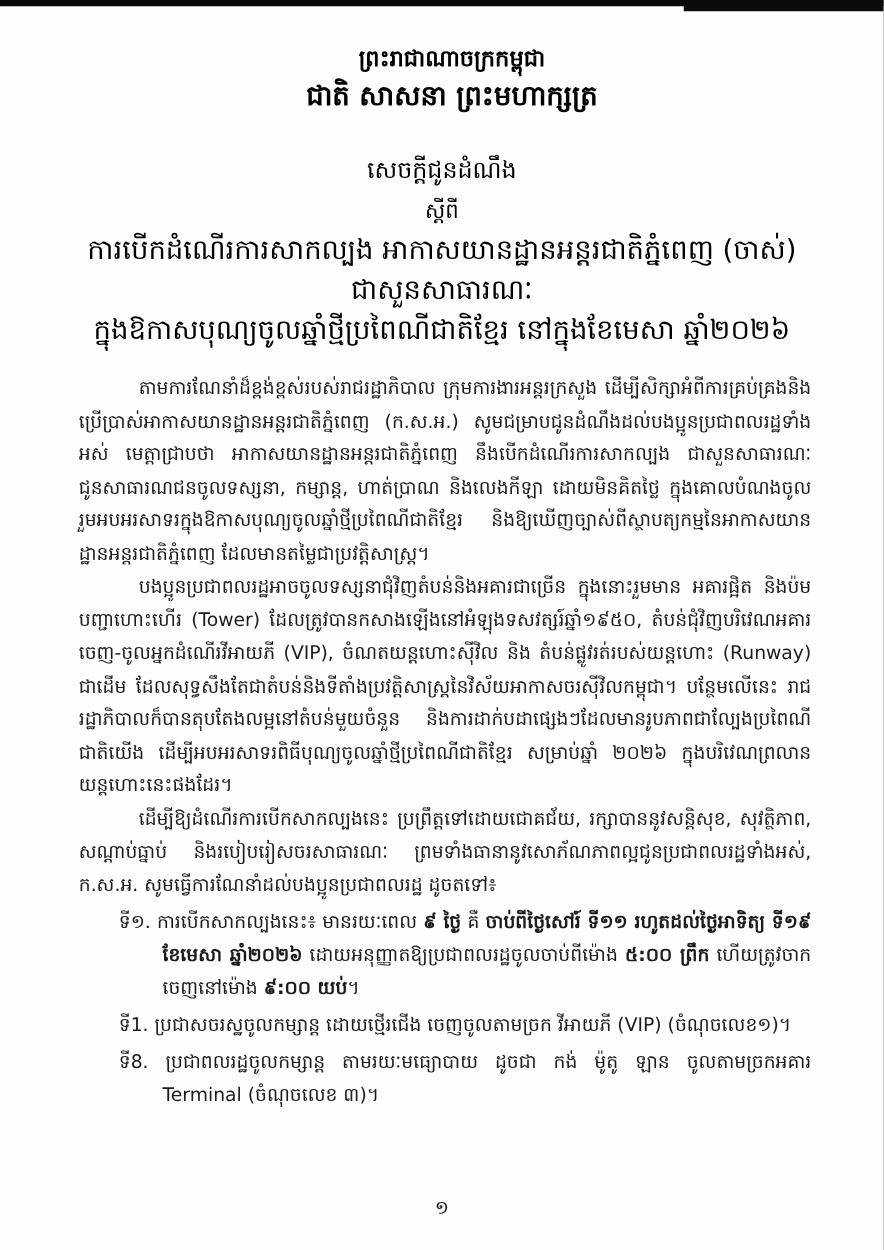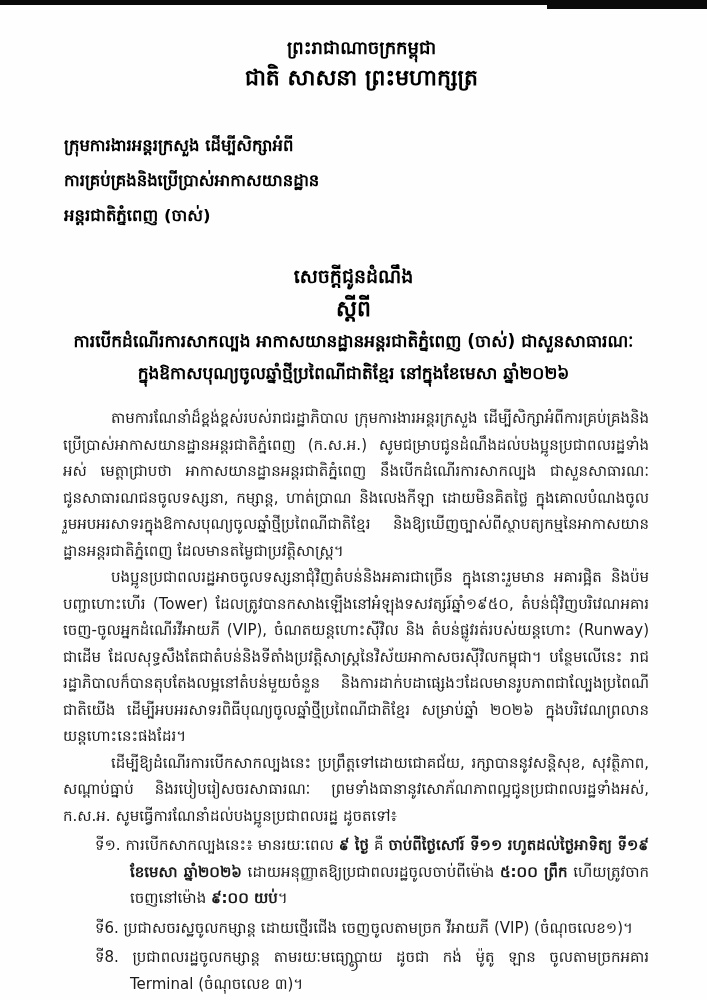--- a/index.html
+++ b/index.html
@@ -39,26 +39,26 @@
     margin: 35px 0 0 64px;
     font-weight: bold;
     color: #000;
     font-size: 16.5px;
     line-height: 35px;
     text-align: left;
   }
   .title-block {
     margin-top: 26px;
     text-align: center;
-    font-weight: bold;
+    font-weight: normal;
     color: #000;
   }
   .title-heading  { font-size: 19px; line-height: 34px; }
-  .title-subheading { font-size: 22px; line-height: 32px; }
-  .title-line { font-size: 17px; line-height: 32px; }
+  .title-subheading { font-size: 17px; line-height: 32px; }
+  .title-line { font-size: 22px; line-height: 32px; }
   .body-block {
     margin: 16px 58px 0 63px;
     font-size: 15px;
     line-height: 26.5px;
     text-align: justify;
   }
   .body-paragraph { text-indent: 48px; }
   .instructions-list { margin-top: 2px; }
   .list-item {
     padding-left: 67px;
@@ -84,39 +84,34 @@
 <div class="page">
 
   <div class="scan-top-bar"></div>
   <div class="scan-top-right-mark"></div>
 
   <div class="kingdom-header">
     <div class="kingdom-line1">ព្រះរាជាណាចក្រកម្ពុជា</div>
     <div class="kingdom-line2">ជាតិ សាសនា ព្រះមហាក្សត្រ</div>
   </div>
 
-  <div class="issuer-block">
-    <div>ក្រុមការងារអន្តរក្រសួង ដើម្បីសិក្សាអំពី</div>
-    <div>ការគ្រប់គ្រងនិងប្រើប្រាស់អាកាសយានដ្ឋាន</div>
-    <div>អន្តរជាតិភ្នំពេញ (ចាស់)</div>
-  </div>
 
   <div class="title-block">
     <div class="title-heading">សេចក្តីជូនដំណឹង</div>
     <div class="title-subheading">ស្តីពី</div>
     <div class="title-line">ការបើកដំណើរការសាកល្បង អាកាសយានដ្ឋានអន្តរជាតិភ្នំពេញ (ចាស់) ជាសួនសាធារណៈ</div>
     <div class="title-line">ក្នុងឱកាសបុណ្យចូលឆ្នាំថ្មីប្រពៃណីជាតិខ្មែរ នៅក្នុងខែមេសា ឆ្នាំ២០២៦</div>
   </div>
 
   <div class="body-block">
     <div class="body-paragraph">តាមការណែនាំដ៏ខ្ពង់ខ្ពស់របស់រាជរដ្ឋាភិបាល ក្រុមការងារអន្តរក្រសួង ដើម្បីសិក្សាអំពីការគ្រប់គ្រងនិងប្រើប្រាស់អាកាសយានដ្ឋានអន្តរជាតិភ្នំពេញ (ក.ស.អ.) សូមជម្រាបជូនដំណឹងដល់បងប្អូនប្រជាពលរដ្ឋទាំងអស់ មេត្តាជ្រាបថា អាកាសយានដ្ឋានអន្តរជាតិភ្នំពេញ នឹងបើកដំណើរការសាកល្បង ជាសួនសាធារណៈ ជូនសាធារណជនចូលទស្សនា, កម្សាន្ត, ហាត់ប្រាណ និងលេងកីឡា ដោយមិនគិតថ្លៃ ក្នុងគោលបំណងចូលរួមអបអរសាទរក្នុងឱកាសបុណ្យចូលឆ្នាំថ្មីប្រពៃណីជាតិខ្មែរ និងឱ្យឃើញច្បាស់ពីស្ថាបត្យកម្មនៃអាកាសយានដ្ឋានអន្តរជាតិភ្នំពេញ ដែលមានតម្លៃជាប្រវត្តិសាស្ត្រ។</div>
     <div class="body-paragraph">បងប្អូនប្រជាពលរដ្ឋអាចចូលទស្សនាជុំវិញតំបន់និងអគារជាច្រើន ក្នុងនោះរួមមាន អគារផ្អិត និងប៉មបញ្ជាហោះហើរ (Tower) ដែលត្រូវបានកសាងឡើងនៅអំឡុងទសវត្សរ៍ឆ្នាំ១៩៥០, តំបន់ជុំវិញបរិវេណអគារចេញ-ចូលអ្នកដំណើរវីអាយភី (VIP), ចំណតយន្តហោះស៊ីវិល និង តំបន់ផ្លូវរត់របស់យន្តហោះ (Runway) ជាដើម ដែលសុទ្ធសឹងតែជាតំបន់និងទីតាំងប្រវត្តិសាស្ត្រនៃវិស័យអាកាសចរស៊ីវិលកម្ពុជា។ បន្ថែមលើនេះ រាជរដ្ឋាភិបាលក៏បានតុបតែងលម្អនៅតំបន់មួយចំនួន និងការដាក់បដាផ្សេងៗដែលមានរូបភាពជាល្បែងប្រពៃណីជាតិយើង ដើម្បីអបអរសាទរពិធីបុណ្យចូលឆ្នាំថ្មីប្រពៃណីជាតិខ្មែរ សម្រាប់ឆ្នាំ ២០២៦ ក្នុងបរិវេណព្រលានយន្តហោះនេះផងដែរ។</div>
     <div class="body-paragraph">ដើម្បីឱ្យដំណើរការបើកសាកល្បងនេះ ប្រព្រឹត្តទៅដោយជោគជ័យ, រក្សាបាននូវសន្តិសុខ, សុវត្ថិភាព, សណ្តាប់ធ្នាប់ និងរបៀបរៀសចរសាធារណៈ ព្រមទាំងធានានូវសោភ័ណភាពល្អជូនប្រជាពលរដ្ឋទាំងអស់, ក.ស.អ. សូមធ្វើការណែនាំដល់បងប្អូនប្រជាពលរដ្ឋ ដូចតទៅ៖</div>
     <div class="instructions-list">
         <div class="list-item"><span class="item-number">ទី១. </span><span>ការបើកសាកល្បងនេះ៖ មានរយៈពេល </span><span class="bold">៩ ថ្ងៃ</span><span> គឺ </span><span class="bold">ចាប់ពីថ្ងៃសៅរ៍ ទី១១ រហូតដល់ថ្ងៃអាទិត្យ ទី១៩ ខែមេសា ឆ្នាំ២០២៦</span><span> ដោយអនុញ្ញាតឱ្យប្រជាពលរដ្ឋចូលចាប់ពីម៉ោង </span><span class="bold">៥:០០ ព្រឹក</span><span> ហើយត្រូវចាកចេញនៅម៉ោង </span><span class="bold">៩:០០ យប់</span><span>។</span></div>
-        <div class="list-item"><span class="item-number">ទី6. </span><span>ប្រជាសចរស្ឋចូលកម្សាន្ត ដោយថ្មើរជើង ចេញចូលតាមច្រក វីអាយភី (VIP) (ចំណុចលេខ១)។</span></div>
+        <div class="list-item"><span class="item-number">ទី1. </span><span>ប្រជាសចរស្ឋចូលកម្សាន្ត ដោយថ្មើរជើង ចេញចូលតាមច្រក វីអាយភី (VIP) (ចំណុចលេខ១)។</span></div>
         <div class="list-item"><span class="item-number">ទី8. </span><span>ប្រជាពលរដ្ឋចូលកម្សាន្ត តាមរយៈមធ្យោបាយ ដូចជា កង់ ម៉ូតូ ឡាន ចូលតាមច្រកអគារ Terminal (ចំណុចលេខ ៣)។</span></div>
       </div>
   </div>
 
   <div class="page-number">១</div>
 
 </div>
 
 </body></html>

